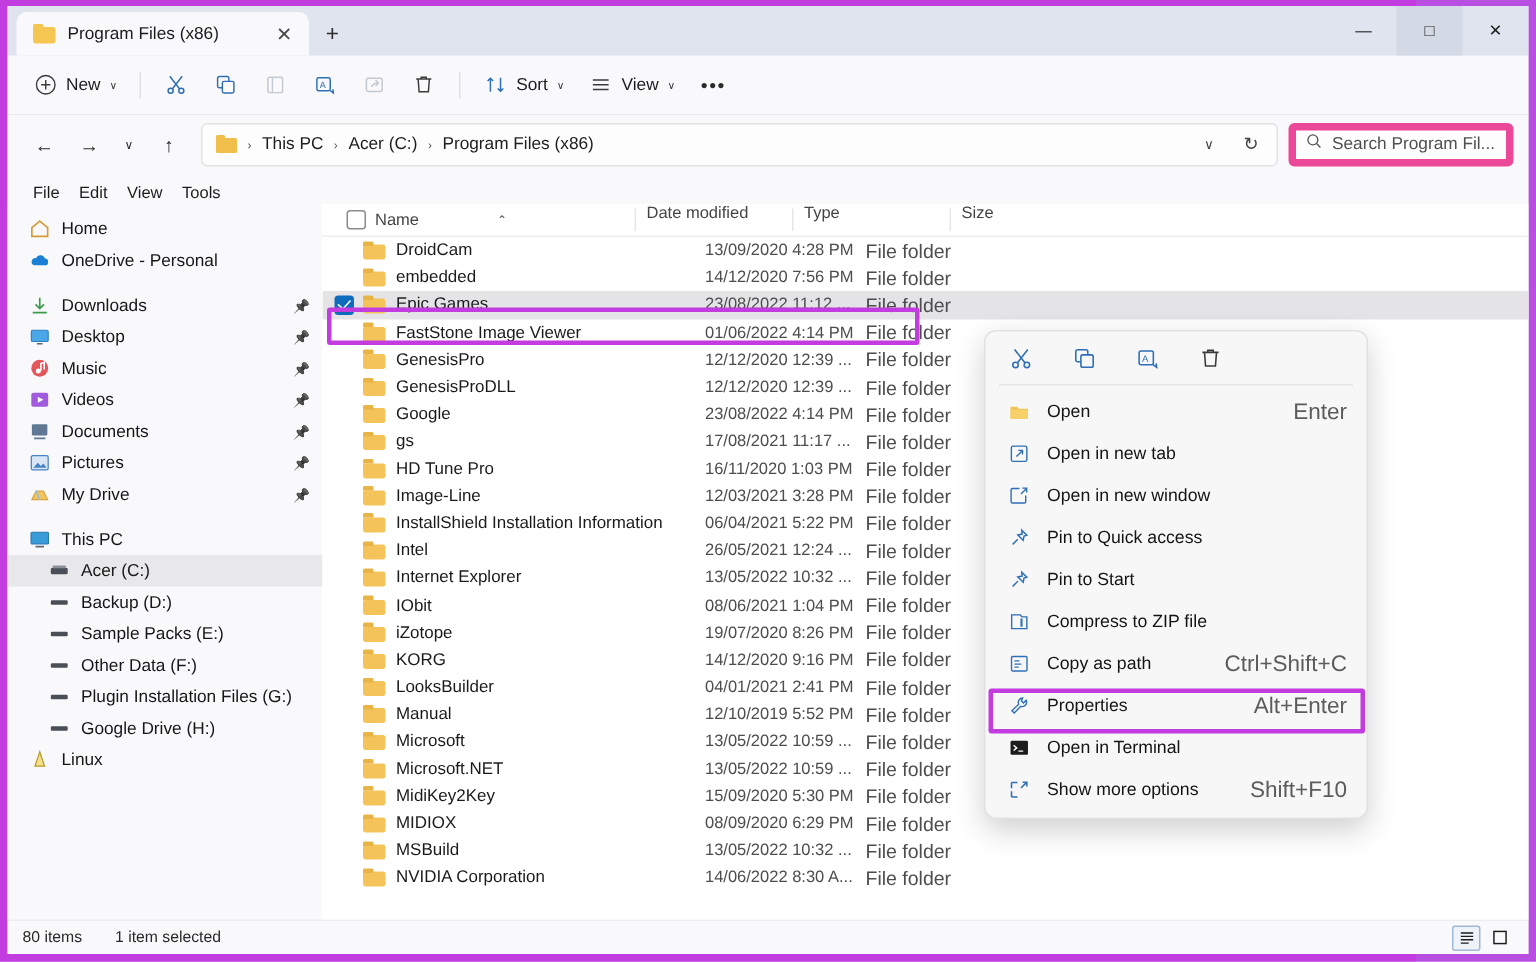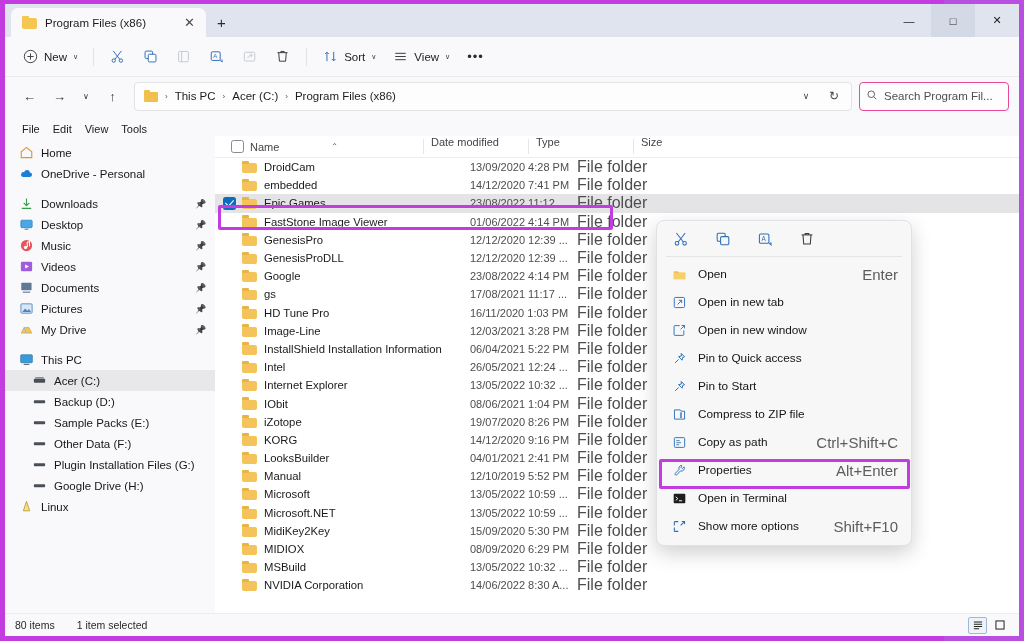--- a/index.html
+++ b/index.html
@@ -121,21 +121,21 @@
   .addr-folder { width: 14px; height: 12px; position: relative; flex:0 0 14px; margin-right: 3px;}
   .addr-folder i { position:absolute; left:0; top:2px; width:14px; height:10px; background:#f0bf4c; border-radius:1px;}
   .addr-folder i::before{content:"";position:absolute;left:0;top:-2px;width:6px;height:3px;background:#f0bf4c;border-radius:1px 1px 0 0;}
   .crumb { font-size: 11.5px; color: #1d1d1d; padding: 0 3px; white-space: nowrap; }
   .crumb-sep { font-size: 8px; color: #555; padding: 0 2px; }
   .addr-spacer { flex: 1 1 auto; }
   .addr-ico { width: 26px; height: 25px; display:flex; align-items:center; justify-content:center; font-size:9px; color:#444; border-radius:3px;}
   .addr-ico.refresh { font-size: 12px; }
   .searchbox {
     width: 150px; height: 29px; flex: 0 0 150px;
-    background: #fdfdfd; border: 1px solid #ec4899; border-radius: 4px;
+    background: #fdfdfd; border: 5px solid #ec4899; border-radius: 4px;
     display: flex; align-items: center; padding: 0 6px; gap: 6px;
     margin-left: 6px;
   }
   .search-ph { font-size: 11.5px; color: #4f4f4f; white-space: nowrap; overflow: hidden; }
 
   
   .menubar {
     flex: 0 0 21px; height: 21px;
     background: #f9f9fb;
     display: flex; align-items: flex-end; gap: 3px; padding: 0 12px;
@@ -195,21 +195,21 @@
   .row-check.on { background: #0f6cbd; position: relative; }
   .row-check.on::after {
     content:""; position:absolute; left:3.5px; top:1.5px; width:4px; height:7px;
     border:solid #fff; border-width:0 1.6px 1.6px 0; transform:rotate(42deg);
   }
   .row-folder { width: 15px; height: 12px; position: relative; flex: 0 0 15px; margin-right: 7px; }
   .row-folder i { position:absolute; left:0; bottom:0; width:15px; height:10px; background:#f4c35a; border-radius:1px 2px 2px 2px;}
   .row-folder i::before{content:"";position:absolute;left:0;top:-2.5px;width:7px;height:3px;background:#e8b445;border-radius:1px 1px 0 0;}
   .cell-name { width: 202px; white-space: nowrap; overflow: hidden; }
   .cell-date { width: 105px; color: #4d4d4d; font-size: 11px; padding-left: 4px;}
-  .cell-type { width: 105px; color: #4d4d4d; font-size: 16px; padding-left: 6px;}
+  .cell-type { width: 105px; color: #4d4d4d; font-size: 13px; padding-left: 6px;}
   .cell-size { width: 60px; }
 
   
   .statusbar {
     flex: 0 0 23px; height: 23px;
     background: #f9f9fb;
     border-top: 1px solid #ededee;
     display: flex; align-items: center;
     padding: 0 10px; gap: 22px;
     font-size: 10.5px; color: #2a2a2a;
@@ -584,21 +584,21 @@
               <span class="cell-date">13/09/2020 4:28 PM</span>
               <span class="cell-type">File folder</span>
               <span class="cell-size"></span>
             </div>
             <div class="row">
               <span class="row-check"></span>
               <span class="row-folder">
                 <i></i>
               </span>
               <span class="cell-name">embedded</span>
-              <span class="cell-date">14/12/2020 7:41 PM</span>
+              <span class="cell-date">14/12/2020 7:56 PM</span>
               <span class="cell-type">File folder</span>
               <span class="cell-size"></span>
             </div>
             <div class="row selected">
               <span class="row-check on"></span>
               <span class="row-folder">
                 <i></i>
               </span>
               <span class="cell-name">Epic Games</span>
               <span class="cell-date">23/08/2022 11:12 ...</span>

